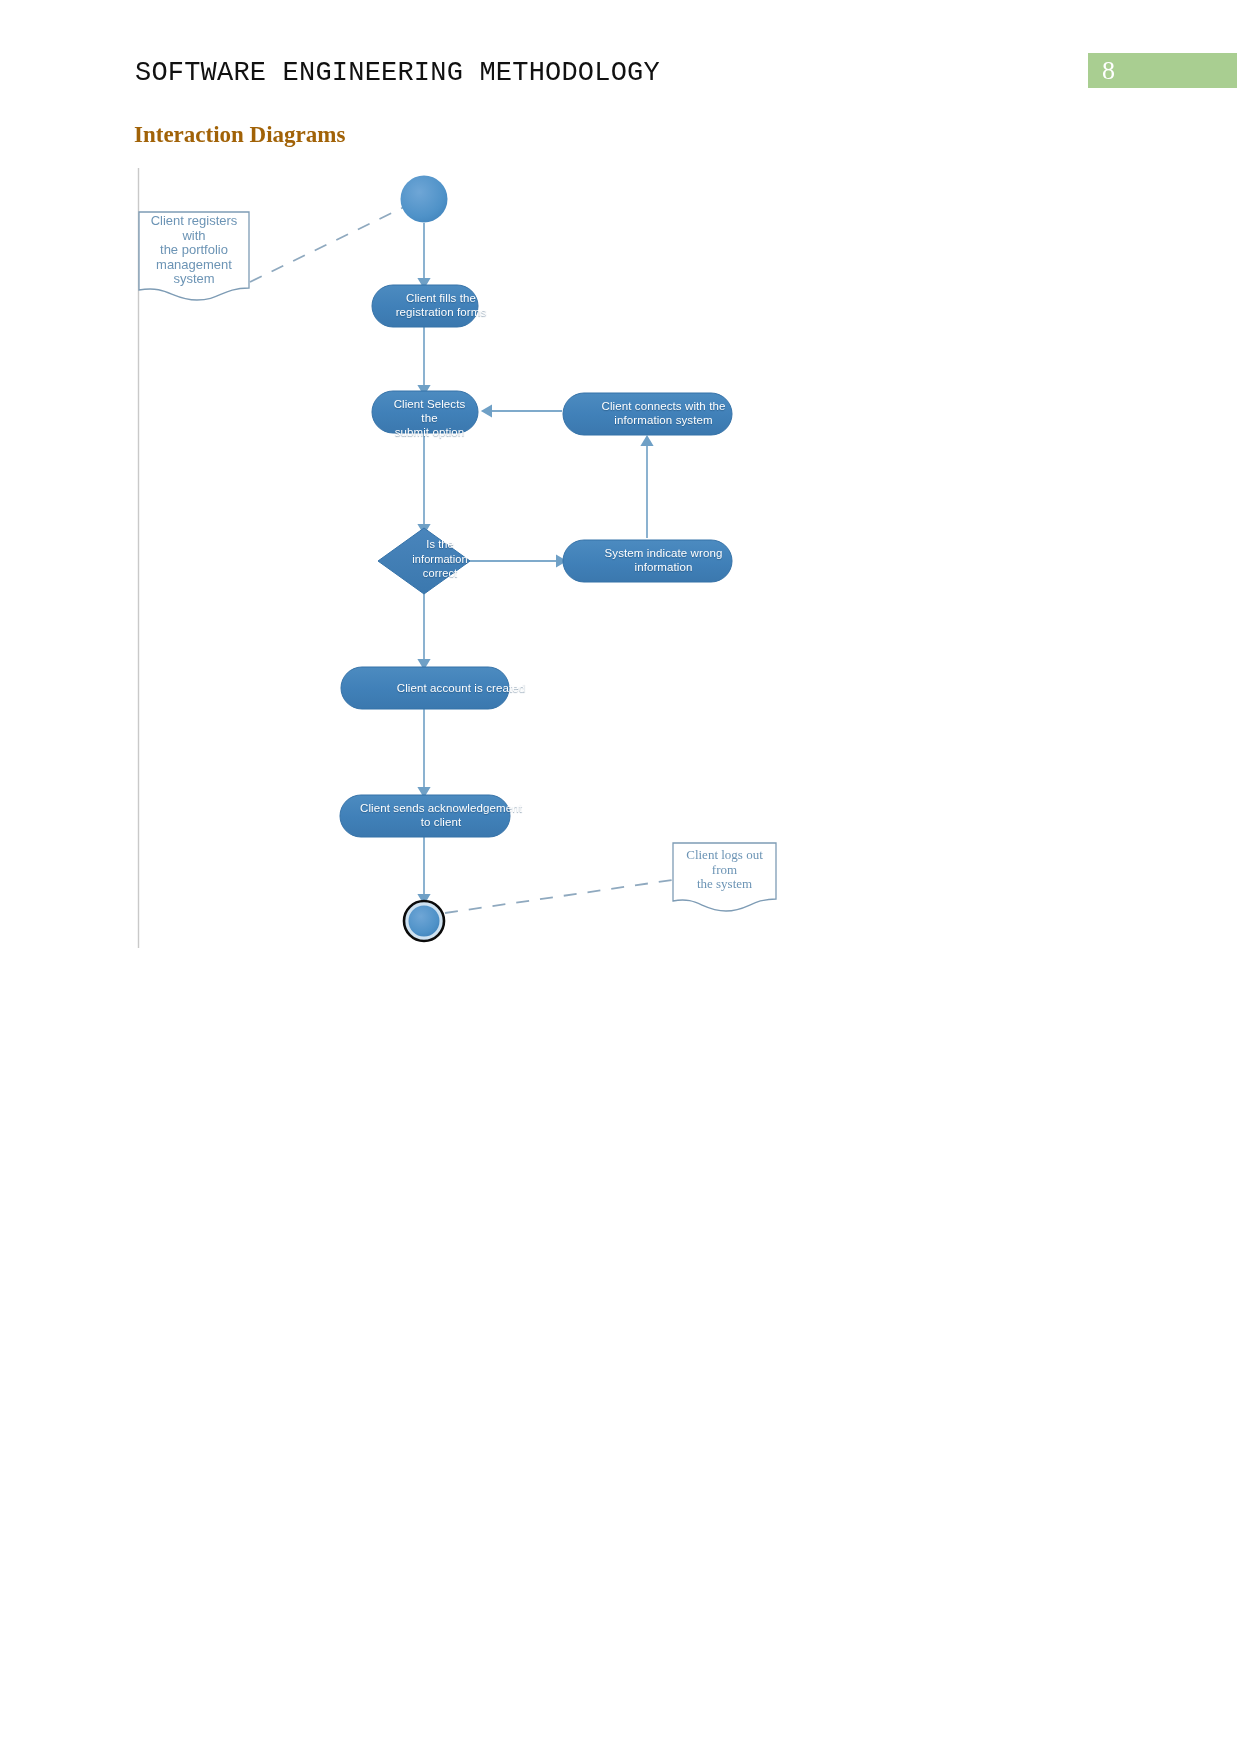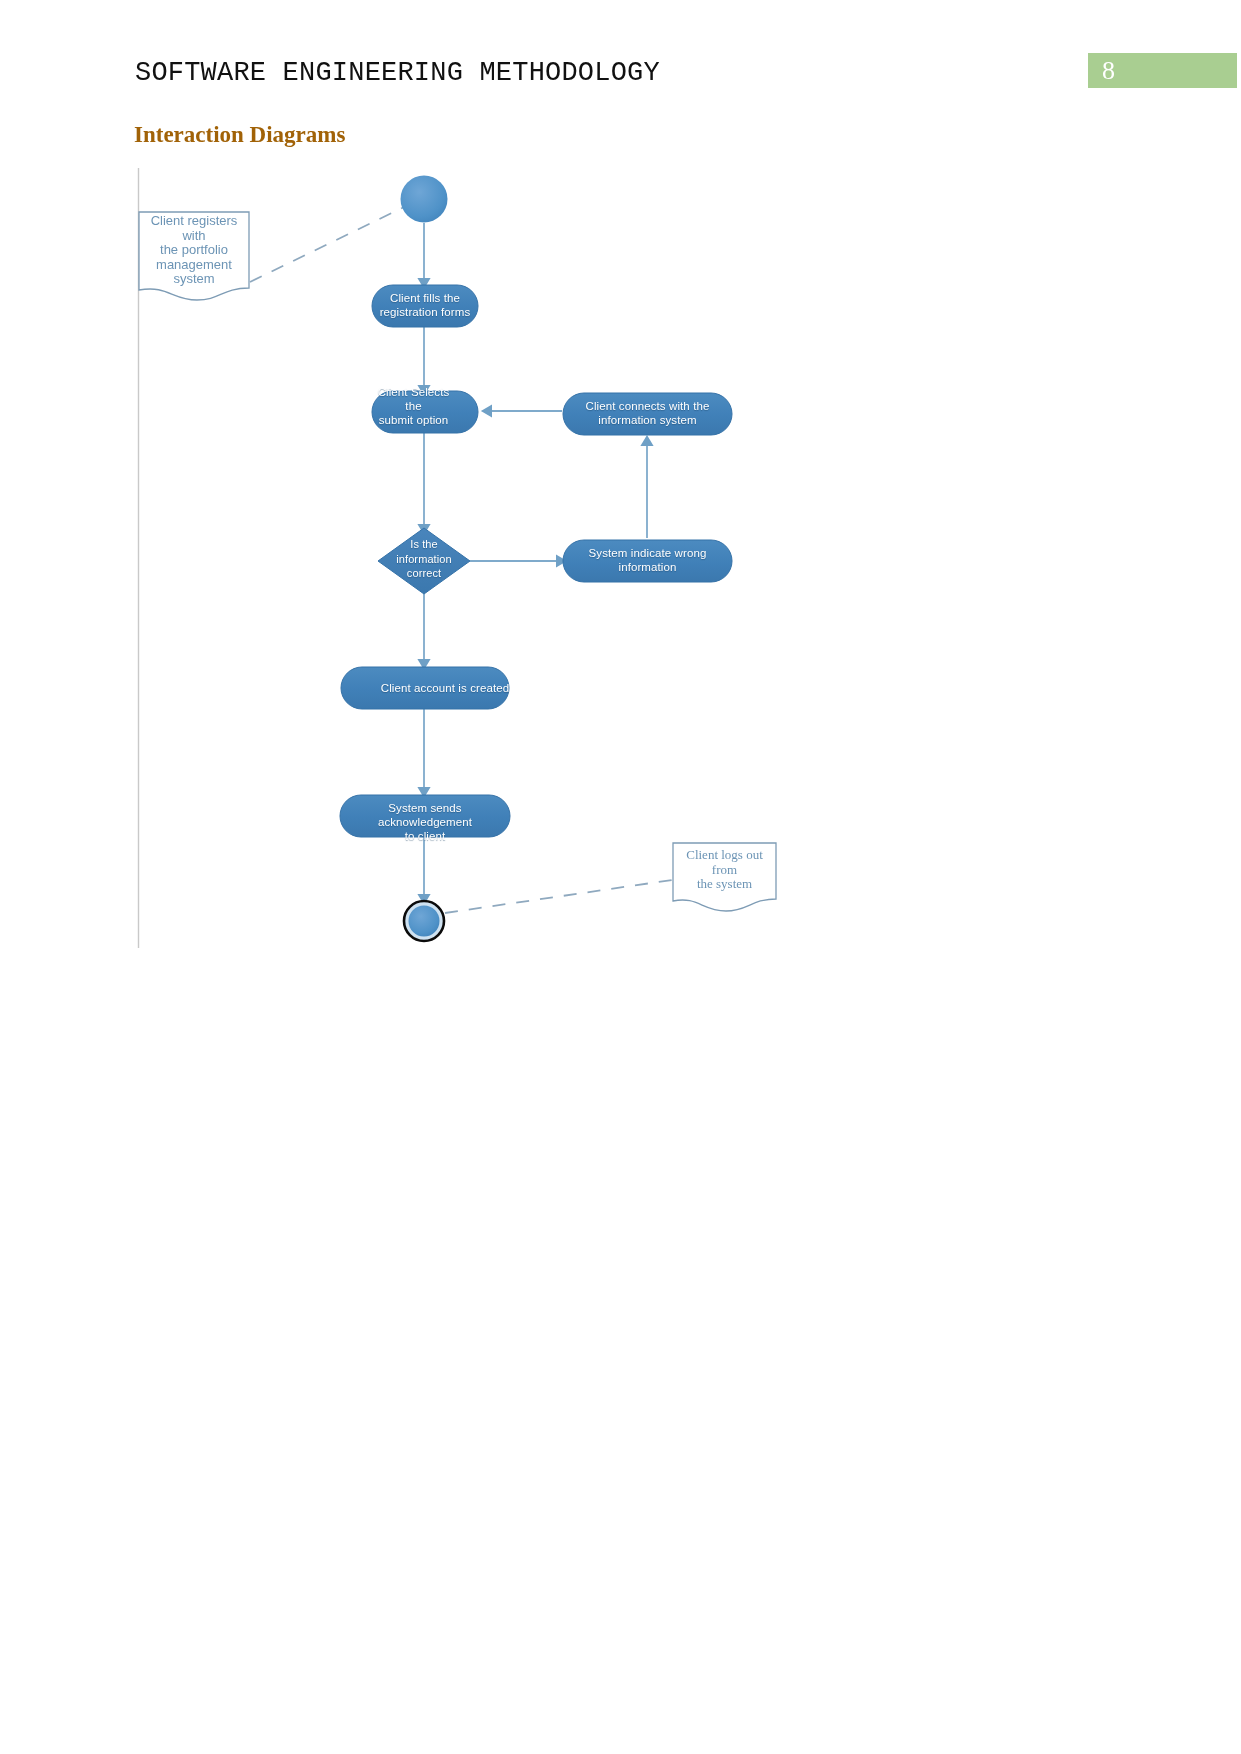--- a/index.html
+++ b/index.html
@@ -42,20 +42,21 @@
     position:absolute;
     font-family:"Liberation Sans",sans-serif;
     color:#ffffff;
     font-size:11.5px;
     line-height:14px;
     text-align:center;
     white-space:pre-line;
     letter-spacing:.1px;
     text-shadow:0 1px 1px rgba(20,60,95,.45);
     pointer-events:none;
+    margin-left:16px;
   }
   .nlabel.dec{font-size:11px;line-height:14.5px;}
   .notelabel{
     position:absolute;
     font-family:"Liberation Sans",sans-serif;
     color:#6C94B5;
     font-size:13px;
     line-height:14.5px;
     text-align:center;
     white-space:pre-line;
@@ -155,34 +156,34 @@
     </svg>
 
     <div class="notelabel" style="left:139px;top:214px;width:110px;">Client registers with
 the portfolio
 management
 system</div>
 
     <div class="nlabel" style="left:372px;top:291px;width:106px;">Client fills the
 registration forms</div>
 
-    <div class="nlabel" style="left:372px;top:385px;width:83px;">Client Selects the
+    <div class="nlabel" style="left:372px;top:397px;width:83px;">Client Selects the
 submit option</div>
 
     <div class="nlabel" style="left:563px;top:399px;width:169px;">Client connects with the
 information system</div>
 
     <div class="nlabel dec" style="left:379px;top:537px;width:90px;">Is the
 information
 correct</div>
 
     <div class="nlabel" style="left:563px;top:546px;width:169px;">System indicate wrong
 information</div>
 
     <div class="nlabel" style="left:341px;top:681px;width:168px;padding-left:20px;">Client account is created</div>
 
-    <div class="nlabel" style="left:340px;top:801px;width:170px;">System sends acknowledgement
+    <div class="nlabel" style="left:340px;top:801px;width:170px;">Client sends acknowledgement
 to client</div>
 
     <div class="notelabel" style="left:673px;top:848px;width:103px;font-family:Liberation Serif, serif;">Client logs out from
 the system</div>
   </div>
 </div>
 
 </body></html>

